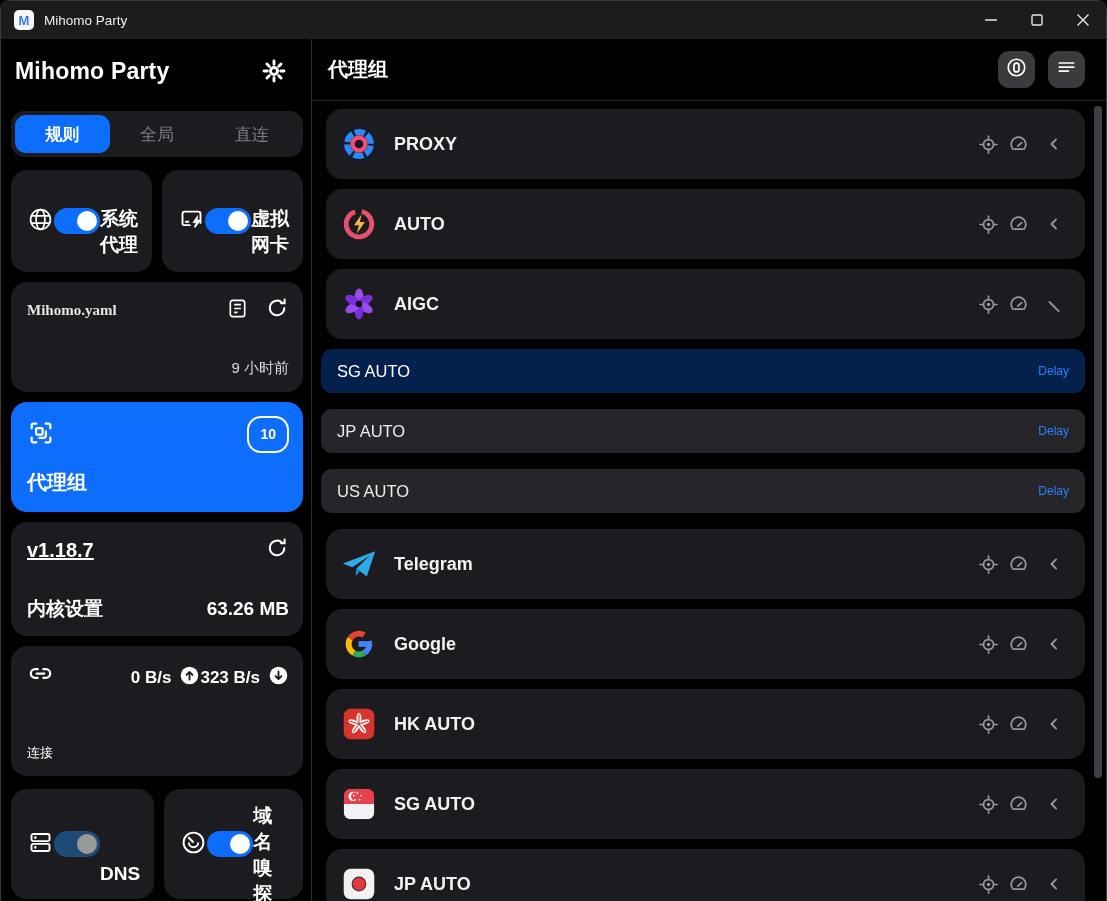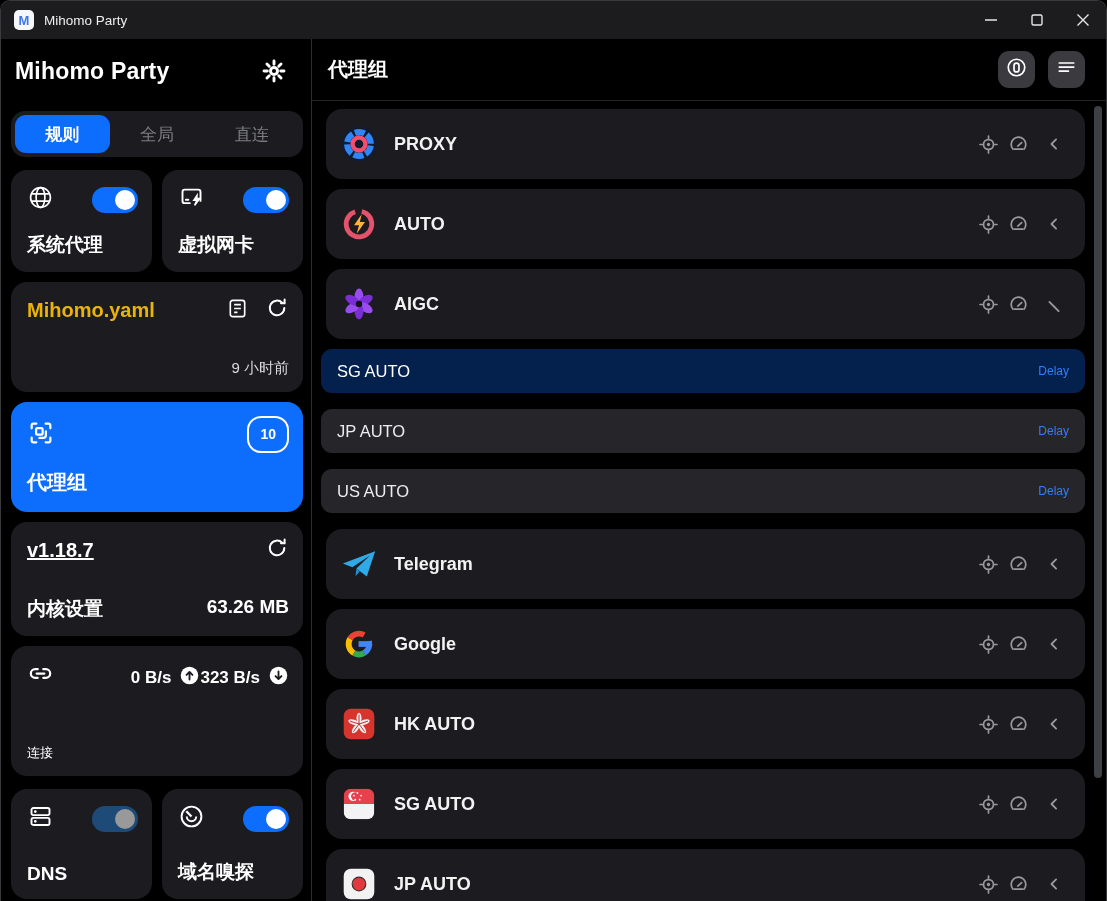--- a/index.html
+++ b/index.html
@@ -25,45 +25,45 @@
   .side-header { height:58px; display:flex; align-items:center; justify-content:space-between; padding:6px 4px 0 4px; }
   .side-title { color:#fff; font-size:23px; font-weight:bold; letter-spacing:.2px; }
   .gear-btn { width:34px; height:34px; display:flex; align-items:center; justify-content:center; margin-right:8px; }
 
   .tabs { margin-top:14px; height:46px; background:#1c1c20; border-radius:14px; display:flex; padding:4px; }
   .tab { flex:1; display:flex; align-items:center; justify-content:center; color:#7c7c84; font-size:17px; border-radius:11px; }
   .tab.active { background:#0d6efd; color:#fff; font-weight:bold; }
 
   .grid2 { display:grid; grid-template-columns:1fr 1fr; gap:10px; margin-top:13px; }
   .card { background:#1c1c20; border-radius:16px; padding:14px 14px 14px 16px; }
-  .tile { height:102px; display:flex; flex-direction:column; }
+  .tile { height:102px; display:flex; flex-direction:row; }
   .tile-top { display:flex; align-items:center; justify-content:space-between; }
   .tile-label { margin-top:auto; color:#fff; font-weight:bold; font-size:19px; }
 
   .toggle { width:46px; height:26px; border-radius:13px; background:#0d6efd; position:relative; flex:0 0 46px; }
   .toggle::after { content:""; position:absolute; width:20px; height:20px; border-radius:50%;
     background:#fff; top:3px; right:3px; }
   .toggle.dim { background:#1e4a78; }
   .toggle.dim::after { background:#999; }
 
   .profile-card { margin-top:10px; height:110px; display:flex; flex-direction:column; }
   .row-between { display:flex; align-items:center; justify-content:space-between; }
-  .profile-name { color:#eab308; font-weight:bold; font-size:20px; }
+  .profile-name { color:#e5e5e5; font-weight:bold; font-size:15px;font-family:Liberation Serif, serif; }
   .icon-pair { display:flex; align-items:center; gap:16px; }
   .updated { margin-top:auto; text-align:right; color:#dcdcdc; font-size:15px; }
 
   .groups-card { margin-top:10px; height:110px; background:#0d6efd; border-radius:16px;
     padding:14px 14px 16px 16px; display:flex; flex-direction:column; }
   .badge { border:2px solid #fff; border-radius:14px; color:#fff; font-size:14px; font-weight:bold;
     padding:8px 11px; line-height:17px; }
   .groups-label { margin-top:auto; color:#fff; font-weight:bold; font-size:20px; }
 
   .core-card { margin-top:10px; height:114px; display:flex; flex-direction:column; }
   .core-ver { color:#fff; font-weight:bold; font-size:20px;text-decoration:underline; }
-  .core-bottom { margin-top:auto; display:flex; justify-content:space-between; }
+  .core-bottom { margin-top:auto; display:flex; justify-content:space-between; align-items:center; }
   .core-label,.core-mem { color:#fff; font-weight:bold; font-size:19px; }
 
   .conn-card { margin-top:10px; height:130px; display:flex; flex-direction:column; }
   .conn-top { display:flex; justify-content:space-between; }
   .speeds { display:flex; flex-direction:row; align-items:flex-end;margin-left:10px; }
   .speed { display:flex; align-items:center; gap:8px; color:#fff; font-size:17px; font-weight:600; }
   .conn-label { margin-top:auto; color:#fff; font-weight:normal; font-size:13px; }
 
   
   .main-header { height:62px; flex:0 0 62px; display:flex; align-items:center; padding:0 21px 0 16px;

